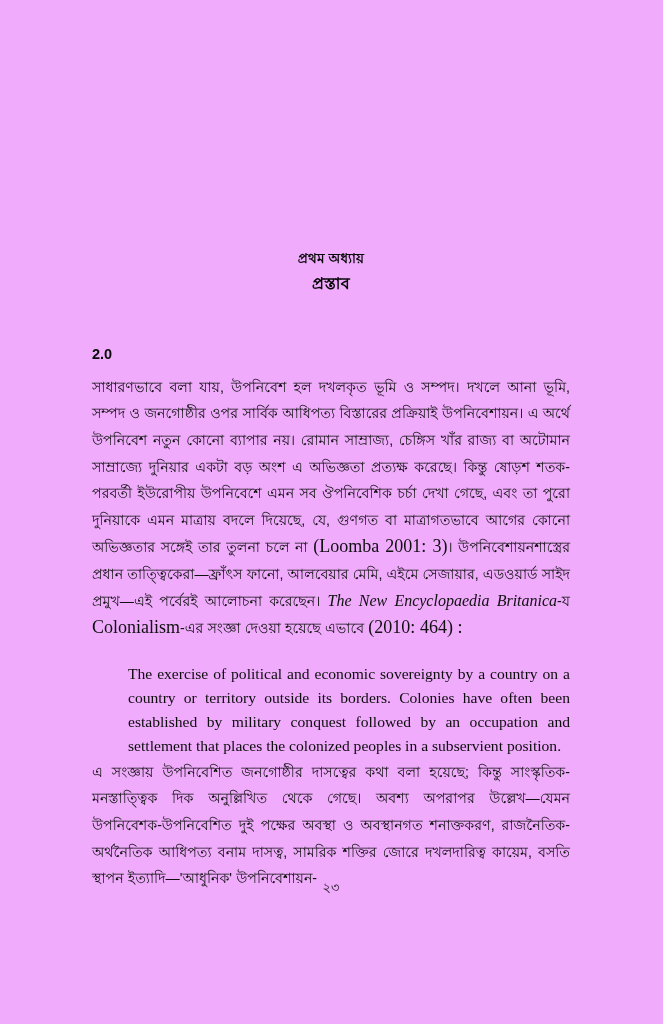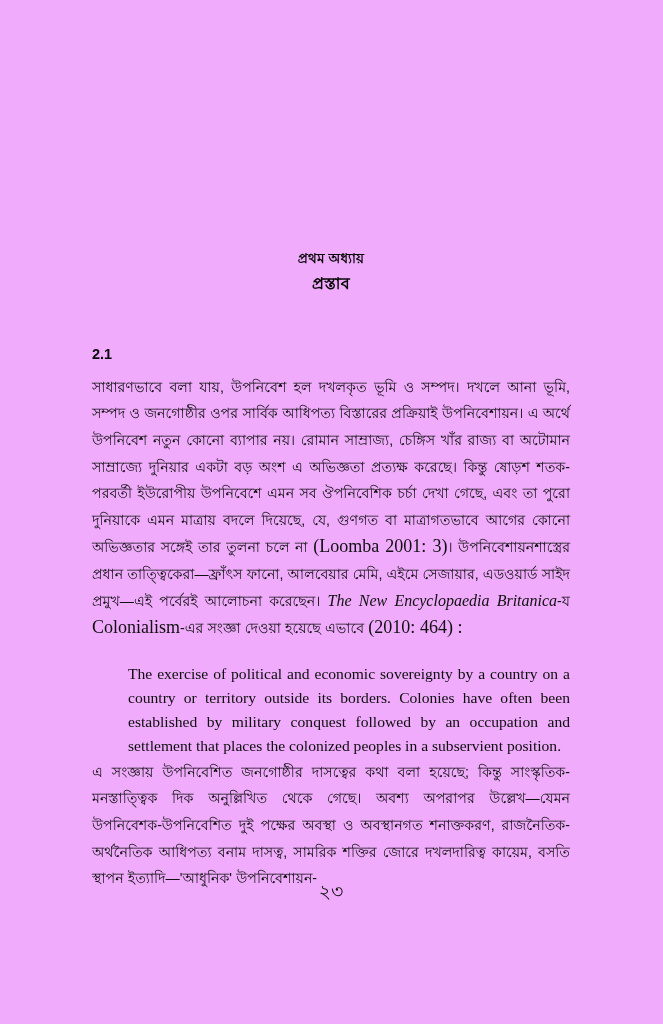--- a/index.html
+++ b/index.html
@@ -101,37 +101,37 @@
   }
 
   
   .folio {
     position: absolute;
     left: 0;
     right: 1px;
     top: 880px;
     text-align: center;
     font-family: "Liberation Sans", sans-serif;
-    font-size: 19px;
+    font-size: 13px;
     color: #101010;
     line-height: 1.3;
   }
 </style>
 </head>
 <body>
 
 <div class="page">
 
   <div class="content">
 
     <p class="chapter-label">প্রথম অধ্যায়</p>
 
     <h1 class="chapter-title">প্রস্তাব</h1>
 
-    <p class="section-number">2.1</p>
+    <p class="section-number">2.0</p>
 
     <p class="body-para"><span>সাধারণভাবে বলা যায়, উপনিবেশ হল দখলকৃত ভূমি ও সম্পদ। দখলে আনা ভূমি, সম্পদ ও জনগোষ্ঠীর ওপর সার্বিক আধিপত্য বিস্তারের প্রক্রিয়াই উপনিবেশায়ন। এ অর্থে উপনিবেশ নতুন কোনো ব্যাপার নয়। রোমান সাম্রাজ্য, চেঙ্গিস খাঁর রাজ্য বা অটোমান সাম্রাজ্যে দুনিয়ার একটা বড় অংশ এ অভিজ্ঞতা প্রত্যক্ষ করেছে। কিন্তু ষোড়শ শতক-পরবর্তী ইউরোপীয় উপনিবেশে এমন সব ঔপনিবেশিক চর্চা দেখা গেছে, এবং তা পুরো দুনিয়াকে এমন মাত্রায় বদলে দিয়েছে, যে, গুণগত বা মাত্রাগতভাবে আগের কোনো অভিজ্ঞতার সঙ্গেই তার তুলনা চলে না </span><span class="latin">(Loomba 2001: 3)</span><span>। উপনিবেশায়নশাস্ত্রের প্রধান তাত্ত্বিকেরা—ফ্রাঁৎস ফানো, আলবেয়ার মেমি, এইমে সেজায়ার, এডওয়ার্ড সাইদ প্রমুখ—এই পর্বেরই আলোচনা করেছেন। </span><em>The New Encyclopaedia Britanica</em><span>-য </span><span class="latin">Colonialism</span><span>-এর সংজ্ঞা দেওয়া হয়েছে এভাবে </span><span class="latin">(2010: 464) :</span></p>
 
     <blockquote class="blockquote">The exercise of political and economic sovereignty by a country on a country or territory outside its borders. Colonies have often been established by military conquest followed by an occupation and settlement that places the colonized peoples in a subservient position.</blockquote>
 
     <p class="body-para tight">এ সংজ্ঞায় উপনিবেশিত জনগোষ্ঠীর দাসত্বের কথা বলা হয়েছে; কিন্তু সাংস্কৃতিক-মনস্তাত্ত্বিক দিক অনুল্লিখিত থেকে গেছে। অবশ্য অপরাপর উল্লেখ—যেমন উপনিবেশক-উপনিবেশিত দুই পক্ষের অবস্থা ও অবস্থানগত শনাক্তকরণ, রাজনৈতিক-অর্থনৈতিক আধিপত্য বনাম দাসত্ব, সামরিক শক্তির জোরে দখলদারিত্ব কায়েম, বসতি স্থাপন ইত্যাদি—'আধুনিক' উপনিবেশায়ন-</p>
 
   </div>
 
   <div class="folio">২৩</div>

